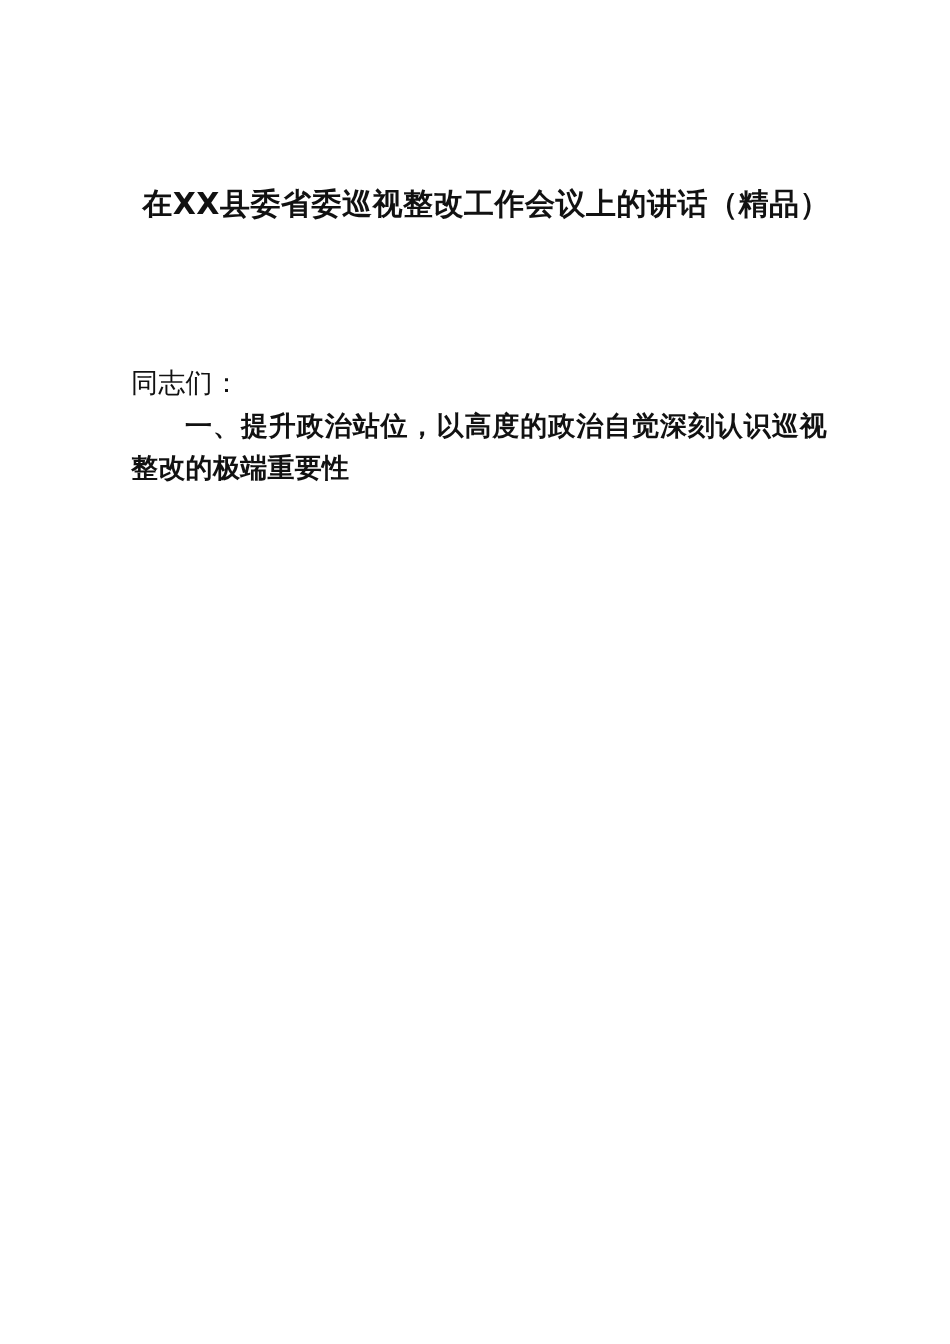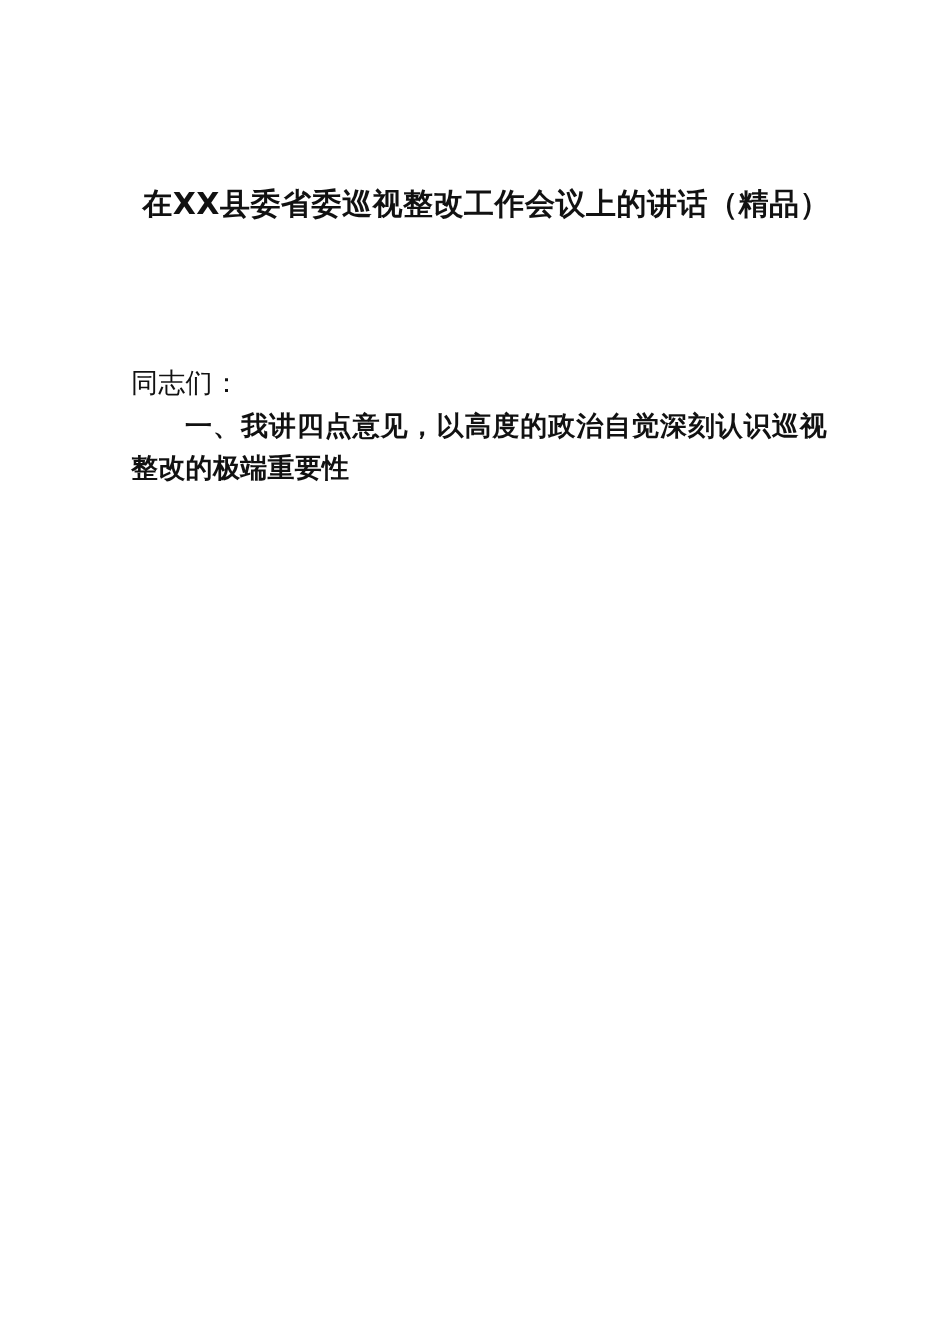--- a/index.html
+++ b/index.html
@@ -15,15 +15,15 @@
   .salutation { margin: 0; }
   .heading { font-weight: bold; text-indent: 54px; }
 </style>
 </head>
 <body>
 
 <div class="page">
   <div class="title">在XX县委省委巡视整改工作会议上的讲话（精品）</div>
   <div class="body-text">
     <p class="salutation">同志们：</p>
-    <p class="heading">一、我讲四点意见，以高度的政治自觉深刻认识巡视整改的极端重要性</p>
+    <p class="heading">一、提升政治站位，以高度的政治自觉深刻认识巡视整改的极端重要性</p>
   </div>
 </div>
 
 </body></html>

